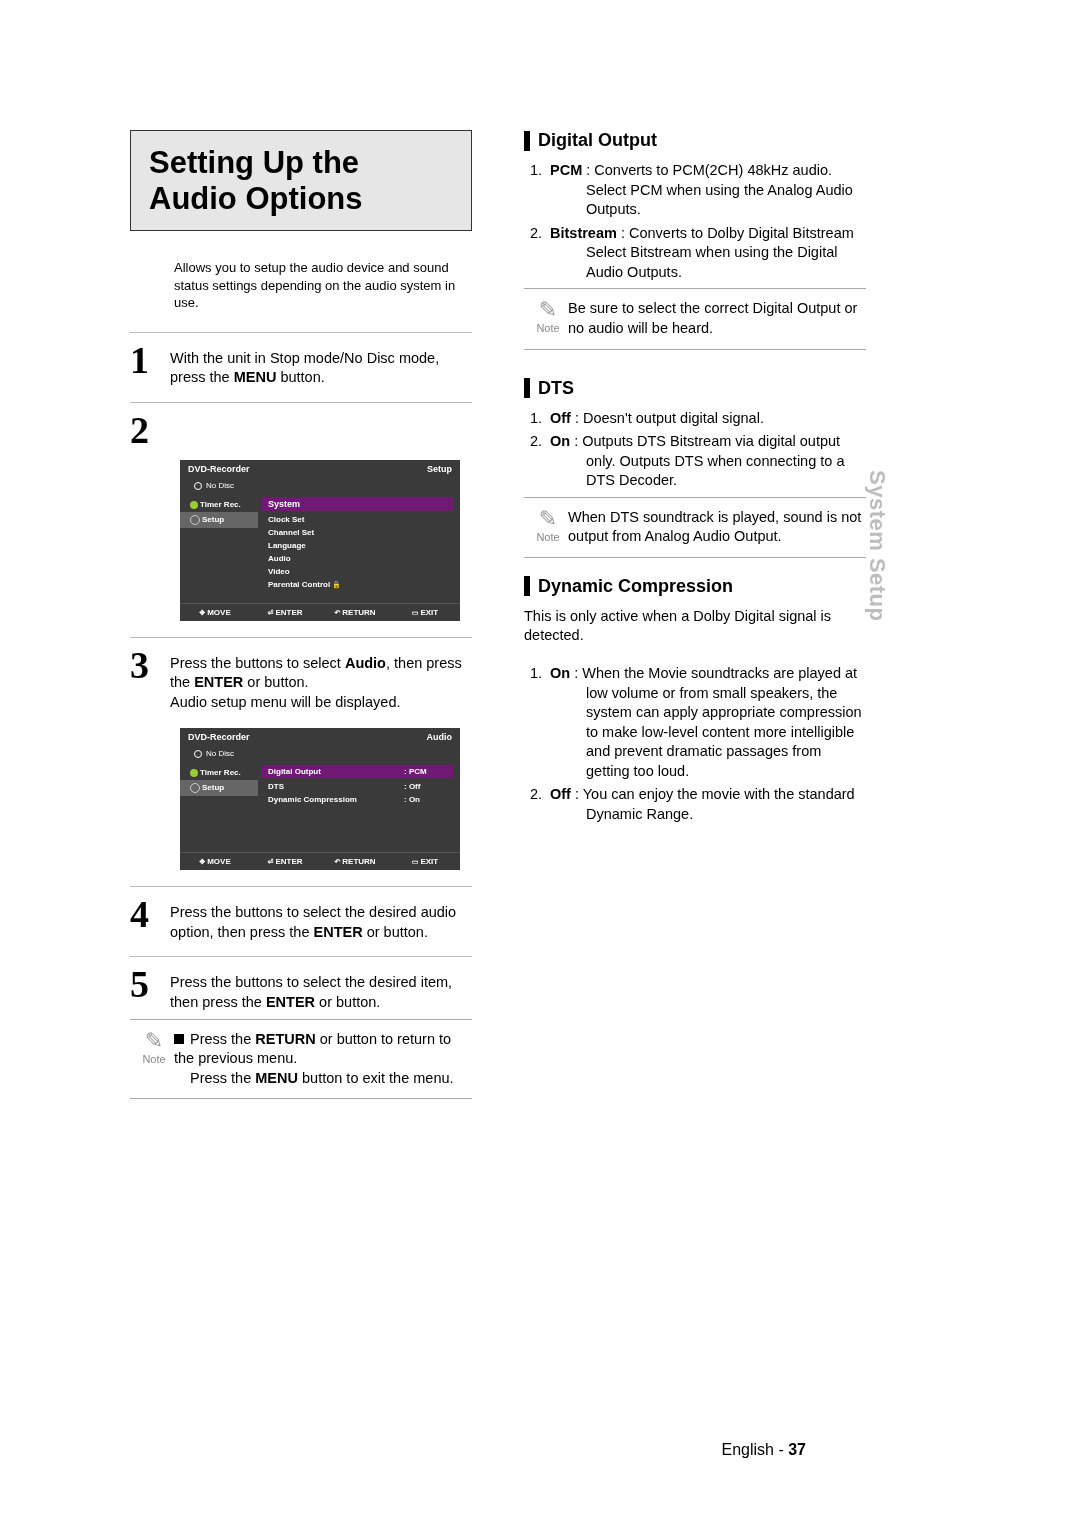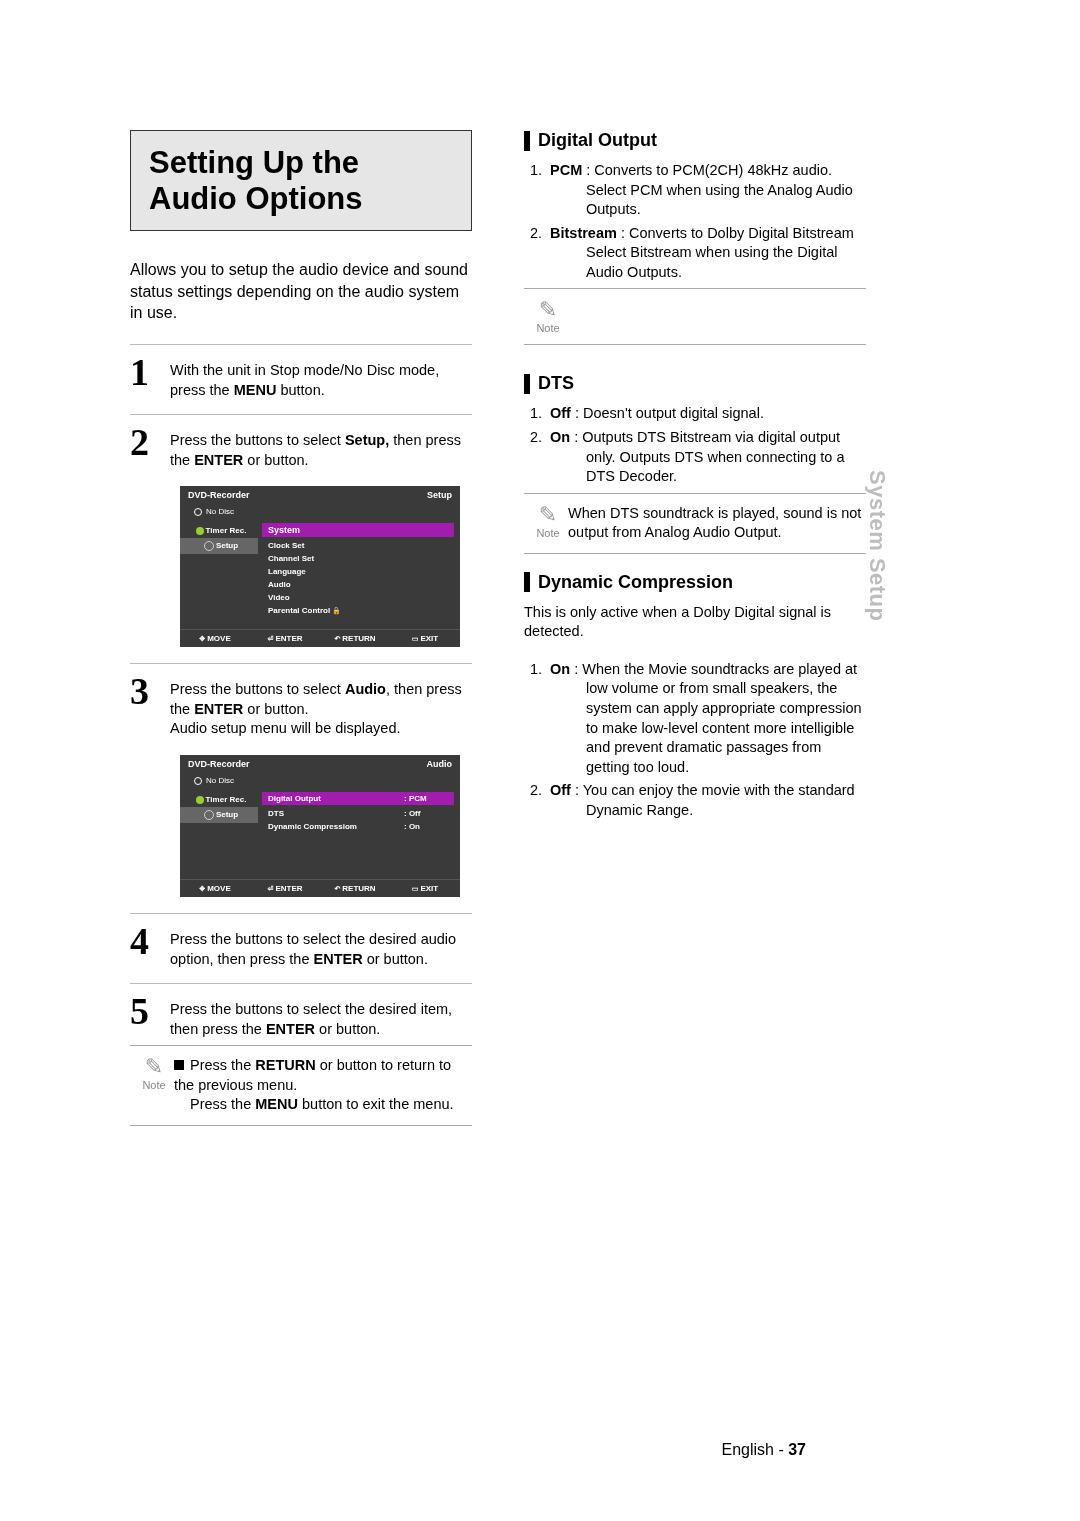--- a/index.html
+++ b/index.html
@@ -31,23 +31,24 @@
     padding: 14px 18px 14px 18px;
     margin-bottom: 28px;
   }
   .title-block h1 {
     font-size: 31px;
     font-weight: bold;
     margin: 0;
     line-height: 1.15;
   }
   .intro {
-    font-size: 16px;
+    font-size: 13px;
     line-height: 1.35;
     margin-bottom: 20px;
+    margin-left: 44px;
   }
   .thin-hr {
     border: 0;
     border-top: 1.5px solid #bbb;
     margin: 14px 0;
   }
   .step {
     display: flex;
     align-items: flex-start;
     margin: 10px 0 4px 0;
@@ -92,21 +93,20 @@
     border: 1px solid #fff;
     margin-right: 4px;
     vertical-align: middle;
   }
   .osd-body {
     display: flex;
   }
   .osd-left {
     width: 78px;
     padding: 4px 0;
-    text-align: center;
   }
   .osd-left div {
     padding: 3px 6px 3px 10px;
     font-size: 8px;
     font-weight: bold;
     white-space: nowrap;
   }
   .osd-left .sel {
     background: #666;
   }
@@ -124,21 +124,21 @@
     background: #9acd32;
     border-radius: 50%;
     vertical-align: middle;
     margin-right: 2px;
   }
   .osd-right {
     flex: 1;
     padding: 4px 6px 12px 4px;
   }
   .osd-right .hdr {
-    background: #a21caf;
+    background: #701a75;
     color: #fff;
     font-weight: bold;
     padding: 2px 6px;
     margin-bottom: 2px;
   }
   .osd-right .item {
     padding: 2px 6px;
     font-size: 8px;
     font-weight: bold;
   }
@@ -271,23 +271,20 @@
         <div class="step-num">1</div>
         <div class="step-body">
           <span>With the unit in Stop mode/No Disc mode, press the </span><b>MENU</b><span> button.</span>
         </div>
       </div>
 
       <hr class="thin-hr">
 
       <div class="step">
         <div class="step-num">2</div>
-        <div class="step-body">
-          <span>Press the      buttons to select </span><b>Setup,</b><span> then press the </span><b>ENTER</b><span> or      button.</span>
-        </div>
       </div>
 
       <div class="osd">
         <div class="osd-header">
           <span>DVD-Recorder</span>
           <span>Setup</span>
         </div>
         <div class="osd-sub">
           <span class="rec-dot"></span><span>No Disc</span>
         </div>
@@ -405,20 +402,21 @@
         <div class="li">
           <span class="n">2.</span>
           <span class="t"><b>Bitstream</b><span> : Converts to Dolby Digital Bitstream</span><span class="indent">Select Bitstream when using the Digital Audio Outputs.</span></span>
         </div>
       </div>
       <div class="note">
         <div class="note-icon">
           <span class="sym">✎</span>
           <span>Note</span>
         </div>
+        <div class="note-body">Be sure to select the correct Digital Output or no audio will be heard.</div>
       </div>
 
       <div class="sect">
         <div class="sect-bar"></div>
         <h2>DTS</h2>
       </div>
       <div class="list">
         <div class="li">
           <span class="n">1.</span>
           <span class="t"><b>Off</b><span> : Doesn't output digital signal.</span></span>

